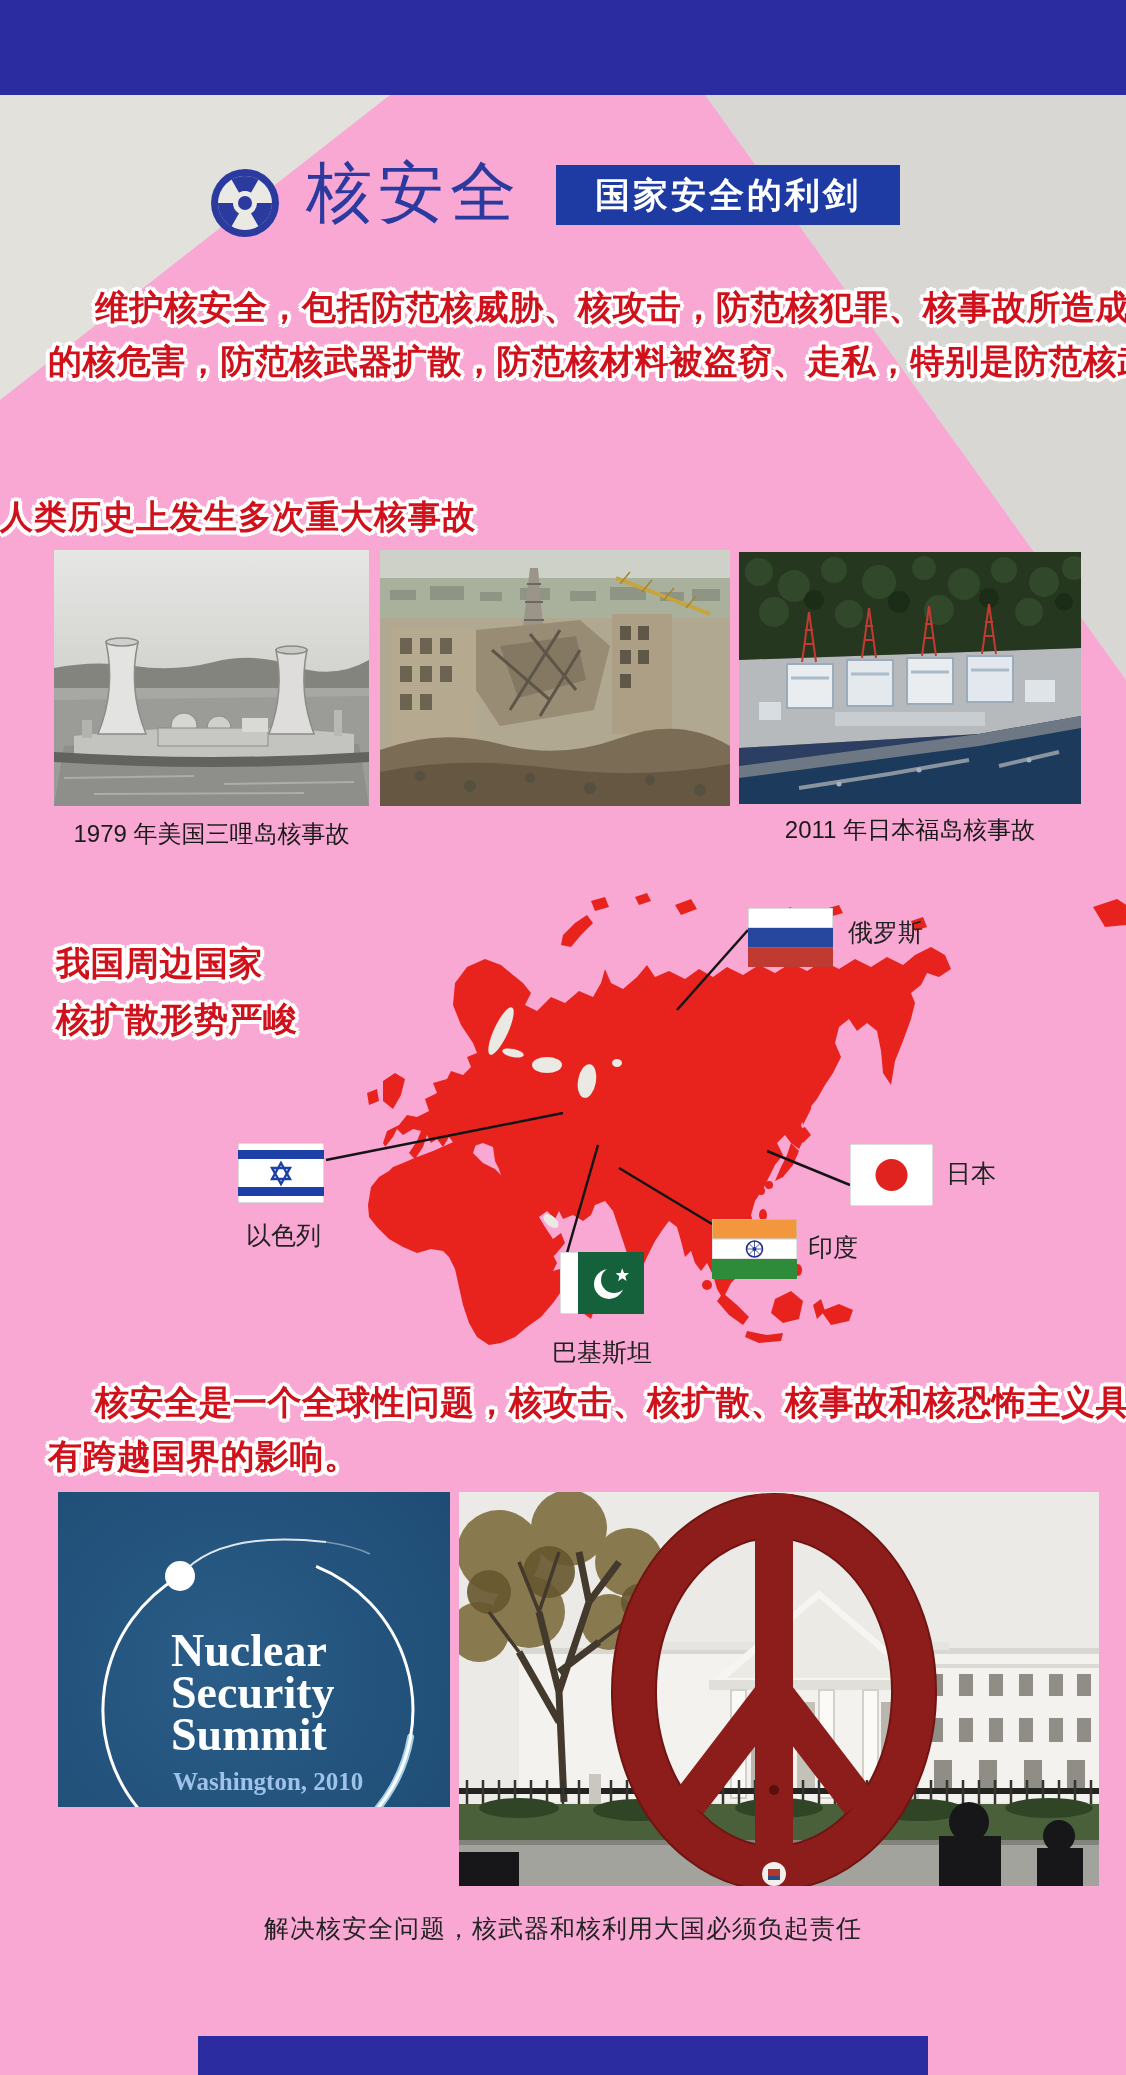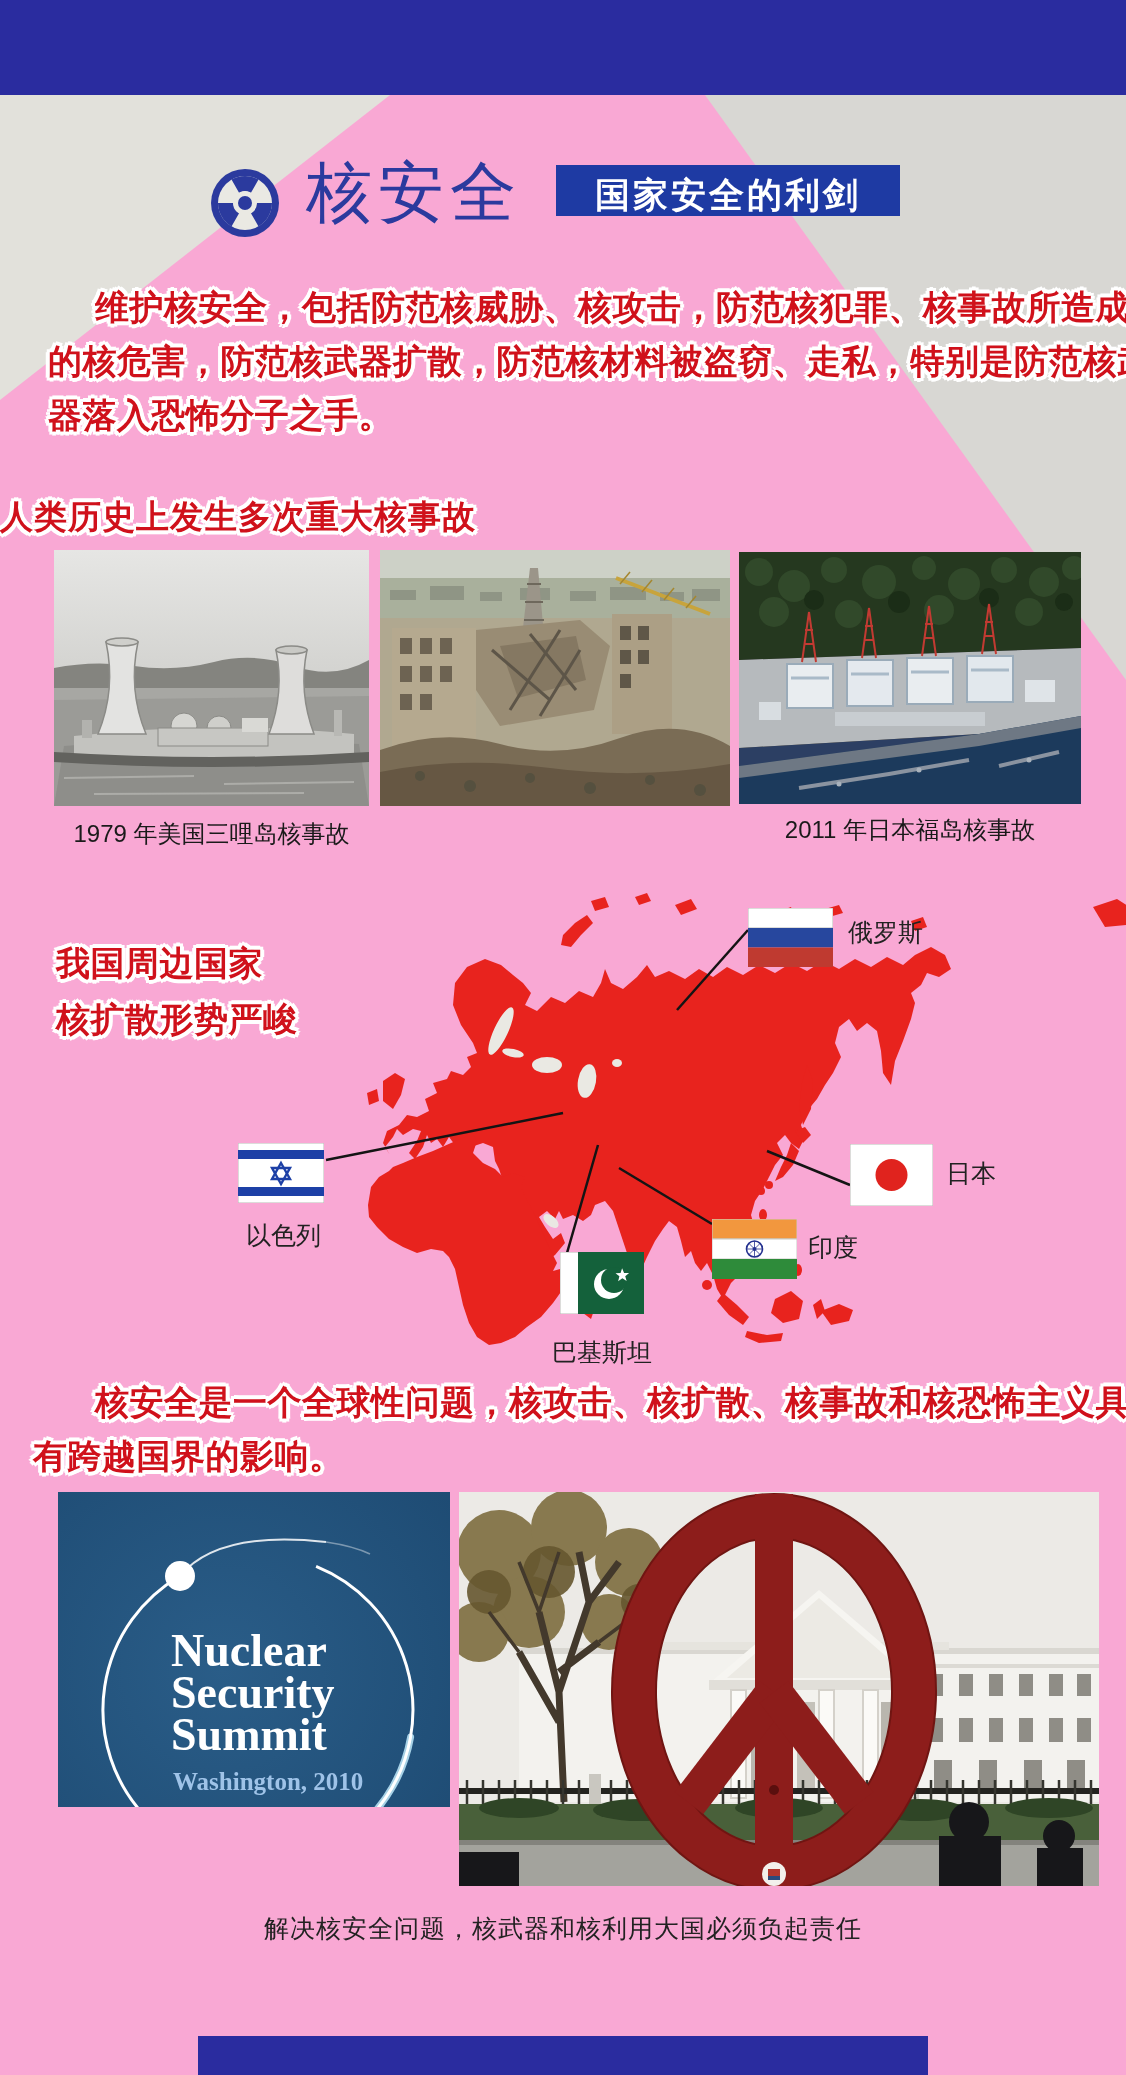--- a/index.html
+++ b/index.html
@@ -5,21 +5,21 @@
   html,body{margin:0;padding:0;}
   body{font-family:"Liberation Sans","DejaVu Sans",sans-serif;}
   #poster{position:relative;width:1126px;height:2075px;background:#f9a8d4;overflow:hidden;}
   .abs{position:absolute;}
   
   .wedge{position:absolute;pointer-events:none;}
   
   .navybar{position:absolute;background:#2a2c9f;}
   
   .brand-title{position:absolute;left:306px;top:148px;font-size:66px;letter-spacing:6px;color:#2b3a9e;font-weight:500;}
-  .brand-badge{position:absolute;left:556px;top:165px;width:344px;height:51px;background:#1e3aa3;color:#ffffff;
+  .brand-badge{position:absolute;left:556px;top:165px;width:344px;height:60px;background:#1e3aa3;color:#ffffff;
     font-size:35px;font-weight:bold;letter-spacing:3px;text-align:center;line-height:60px;}
   
   .red-o{color:#d0111b;font-weight:bold;
     text-shadow:-3px -3px 0 #fff,3px -3px 0 #fff,-3px 3px 0 #fff,3px 3px 0 #fff,-4px 0 0 #fff,4px 0 0 #fff,0 -4px 0 #fff,0 4px 0 #fff;}
   .para{position:absolute;font-size:34px;letter-spacing:0.5px;white-space:nowrap;}
   .section-title{position:absolute;left:0;width:1126px;text-align:left;font-size:33px;letter-spacing:1px;}
   
   .photo{position:absolute;overflow:hidden;}
   .photo svg{display:block;}
   .caption{position:absolute;font-size:24px;color:#1a1a1a;text-align:center;white-space:nowrap;}
@@ -54,21 +54,20 @@
         <circle r="12" fill="#eae9e3"></circle>
         <circle r="7" fill="#2b3a9e"></circle>
       </g>
     </svg>
   </div>
   <div class="brand-title">核安全</div>
   <div class="brand-badge">国家安全的利剑</div>
 
   <div class="para red-o" style="left:95px;top:285px;">维护核安全，包括防范核威胁、核攻击，防范核犯罪、核事故所造成</div>
   <div class="para red-o" style="left:48px;top:339px;">的核危害，防范核武器扩散，防范核材料被盗窃、走私，特别是防范核武</div>
-  <div class="para red-o" style="left:48px;top:393px;">器落入恐怖分子之手。</div>
 
   <div class="section-title red-o" style="top:495px;">人类历史上发生多次重大核事故</div>
 
   <div class="photo" style="left:54px;top:550px;width:315px;height:256px;">
     <svg width="315" height="256" viewBox="0 0 315 256">
       <defs>
         <linearGradient id="tmisky" x1="0" y1="0" x2="0" y2="1">
           <stop offset="0" stop-color="#e6e6e4"></stop>
             <stop offset="1" stop-color="#bfbfbb"></stop>
         </linearGradient>
@@ -373,21 +372,21 @@
 
   <div class="flag" style="left:850px;top:1144px;width:83px;height:62px;">
     <svg viewBox="0 0 83 62" preserveAspectRatio="none">
       <rect width="83" height="62" fill="#ffffff" stroke="#b9b9b5" stroke-width="1"></rect>
       <circle cx="41.5" cy="31" r="16" fill="#e0231e"></circle>
     </svg>
   </div>
   <div class="flag-label" style="left:946px;top:1147px;">日本</div>
 
   <div class="para red-o" style="left:95px;top:1380px;">核安全是一个全球性问题，核攻击、核扩散、核事故和核恐怖主义具</div>
-  <div class="para red-o" style="left:33px;top:1434px;">有跨越国界的影响。</div>
+  <div class="para red-o" style="left:48px;top:1434px;">有跨越国界的影响。</div>
 
   <div class="photo" style="left:58px;top:1492px;width:392px;height:315px;">
     <svg width="392" height="394" viewBox="0 0 392 394">
       <defs>
         <radialGradient id="nss" cx="0.42" cy="0.45" r="0.8">
           <stop offset="0" stop-color="#2a5d88"></stop>
             <stop offset="1" stop-color="#1d4a72"></stop>
         </radialGradient>
       </defs>
       <rect width="392" height="394" fill="url(#nss)"></rect>

